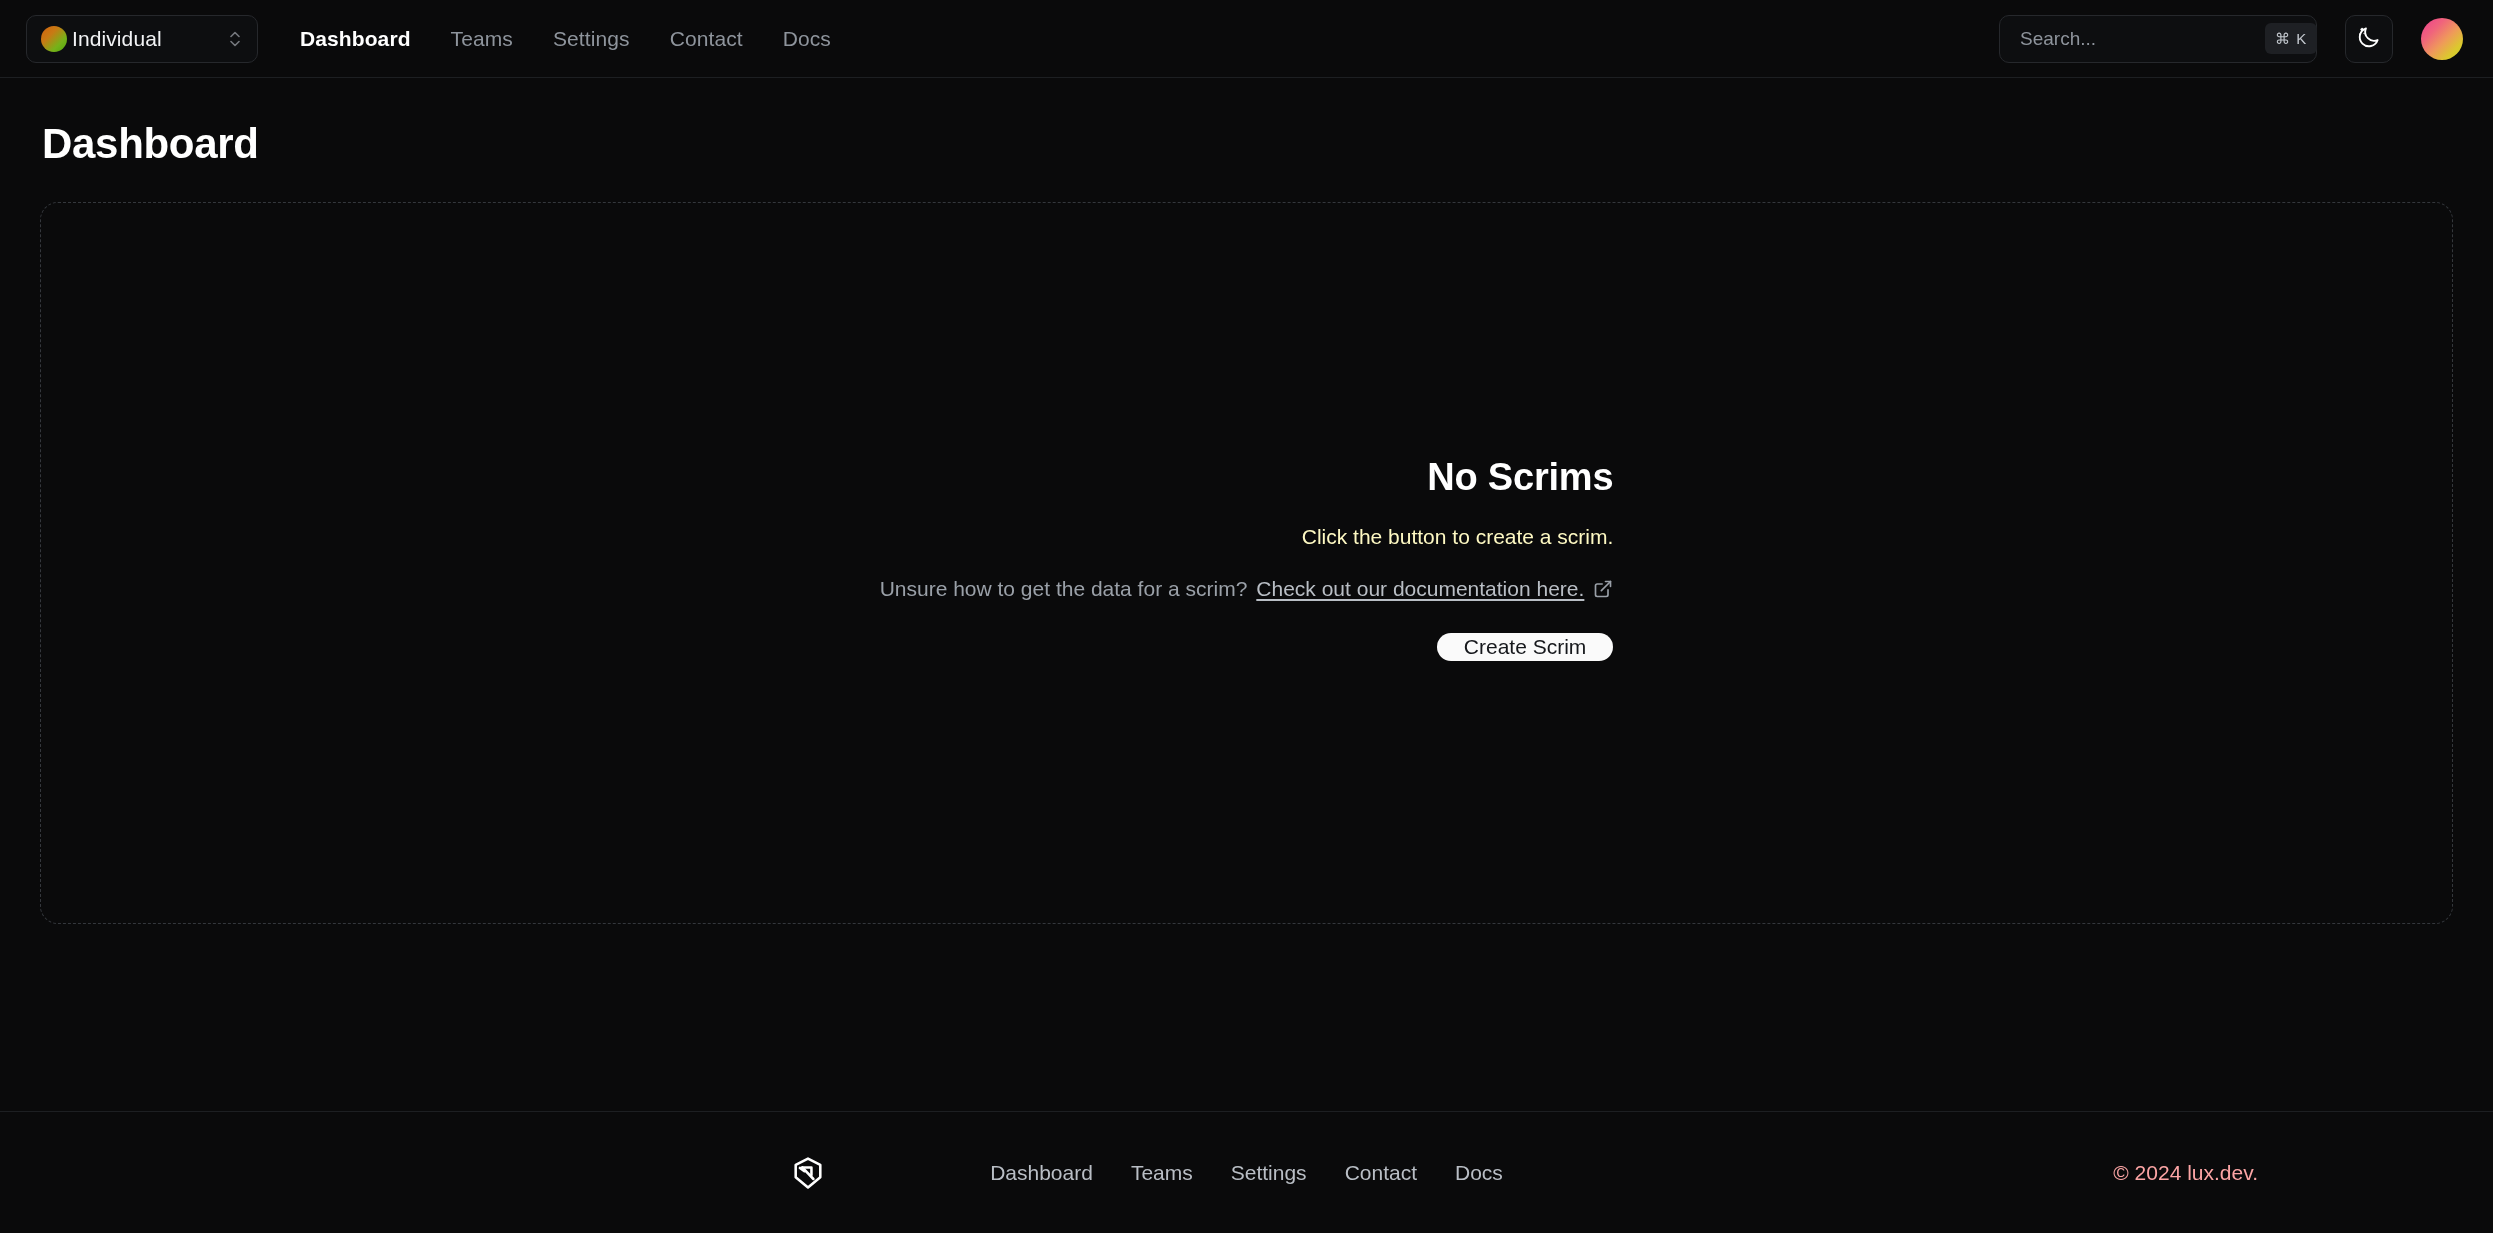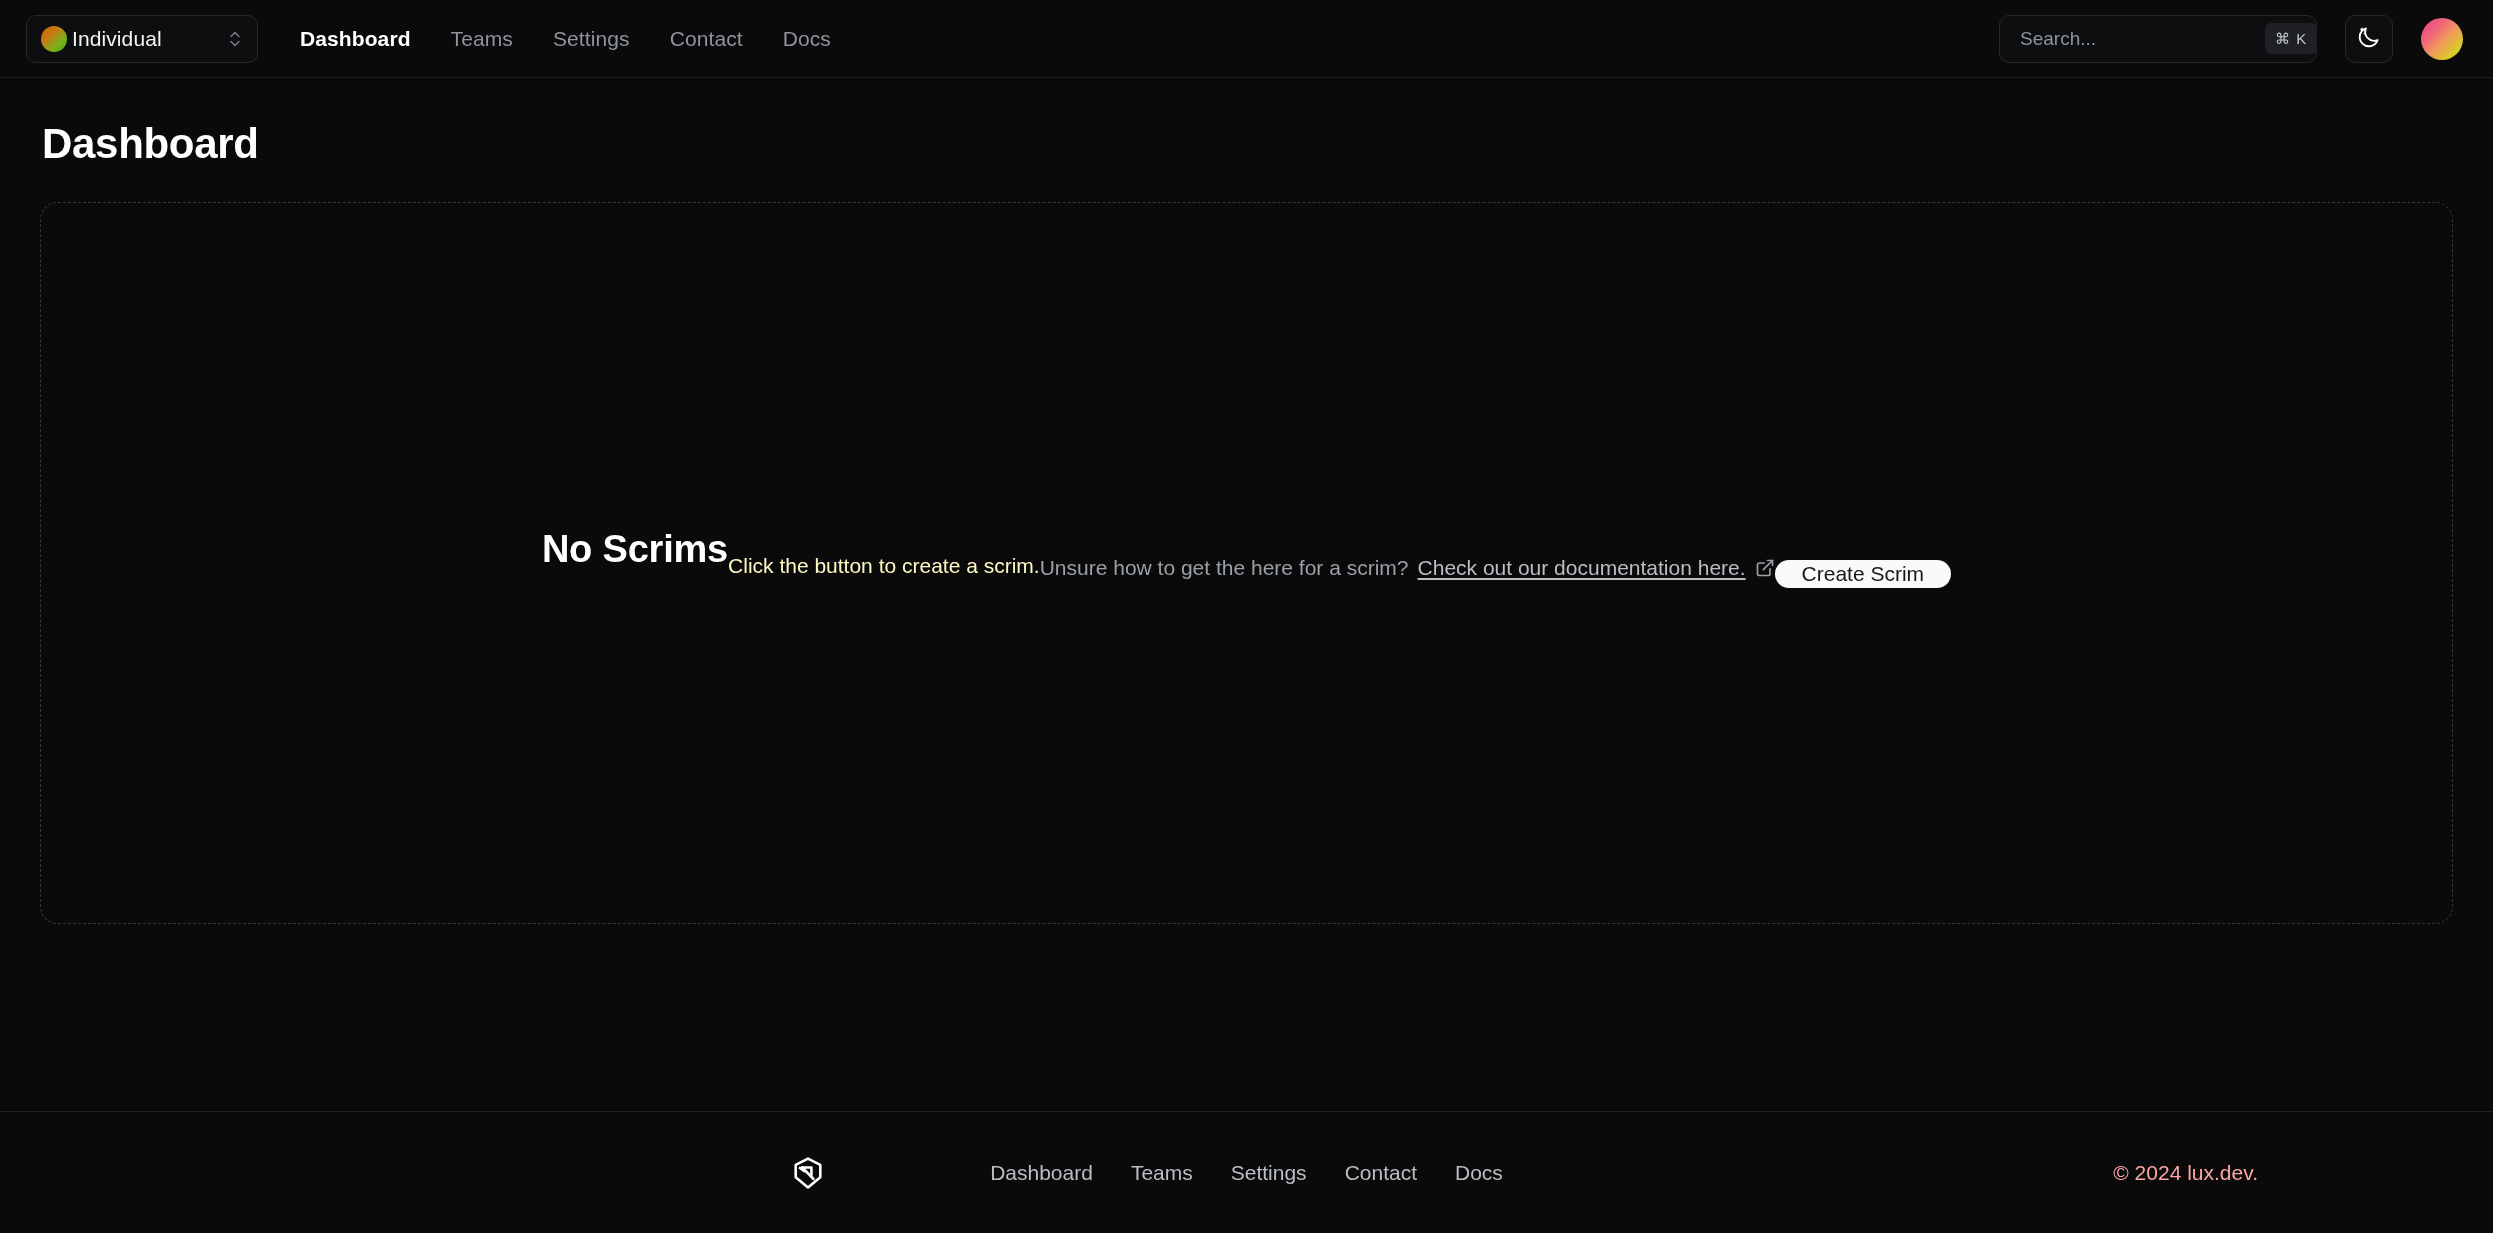--- a/index.html
+++ b/index.html
@@ -172,22 +172,22 @@
     border: 1px dashed #34373c;
     border-radius: 18px;
     display: flex;
     align-items: center;
     justify-content: center;
     background: #0a0a0b;
   }
 
   .empty-inner {
     display: flex;
-    flex-direction: row;
-    align-items: flex-start;
+    flex-direction: column;
+    align-items: flex-end;
     margin-top: -10px;
   }
 
   .empty-title {
     color: #ffffff;
     font-size: 38px;
     font-weight: 700;
     letter-spacing: -0.2px;
   }
 
@@ -318,21 +318,21 @@
     <h1 class="page-title">Dashboard</h1>
 
     <section class="empty-card">
       <div class="empty-inner">
 
         <div class="empty-title">No Scrims</div>
 
         <div class="empty-subtitle">Click the button to create a scrim.</div>
 
         <div class="empty-help">
-          <span>Unsure how to get the here for a scrim?</span>
+          <span>Unsure how to get the data for a scrim?</span>
           <a class="doc-link">Check out our documentation here.</a>
           <span>
             <svg class="ext-icon" viewBox="0 0 24 24" fill="none" stroke="#9aa0a8" stroke-width="2" stroke-linecap="round" stroke-linejoin="round">
               <path d="M18 13v6a2 2 0 0 1-2 2H5a2 2 0 0 1-2-2V8a2 2 0 0 1 2-2h6"></path>
               <path d="M15 3h6v6"></path>
               <path d="M10 14 21 3"></path>
             </svg>
           </span>
         </div>
 

